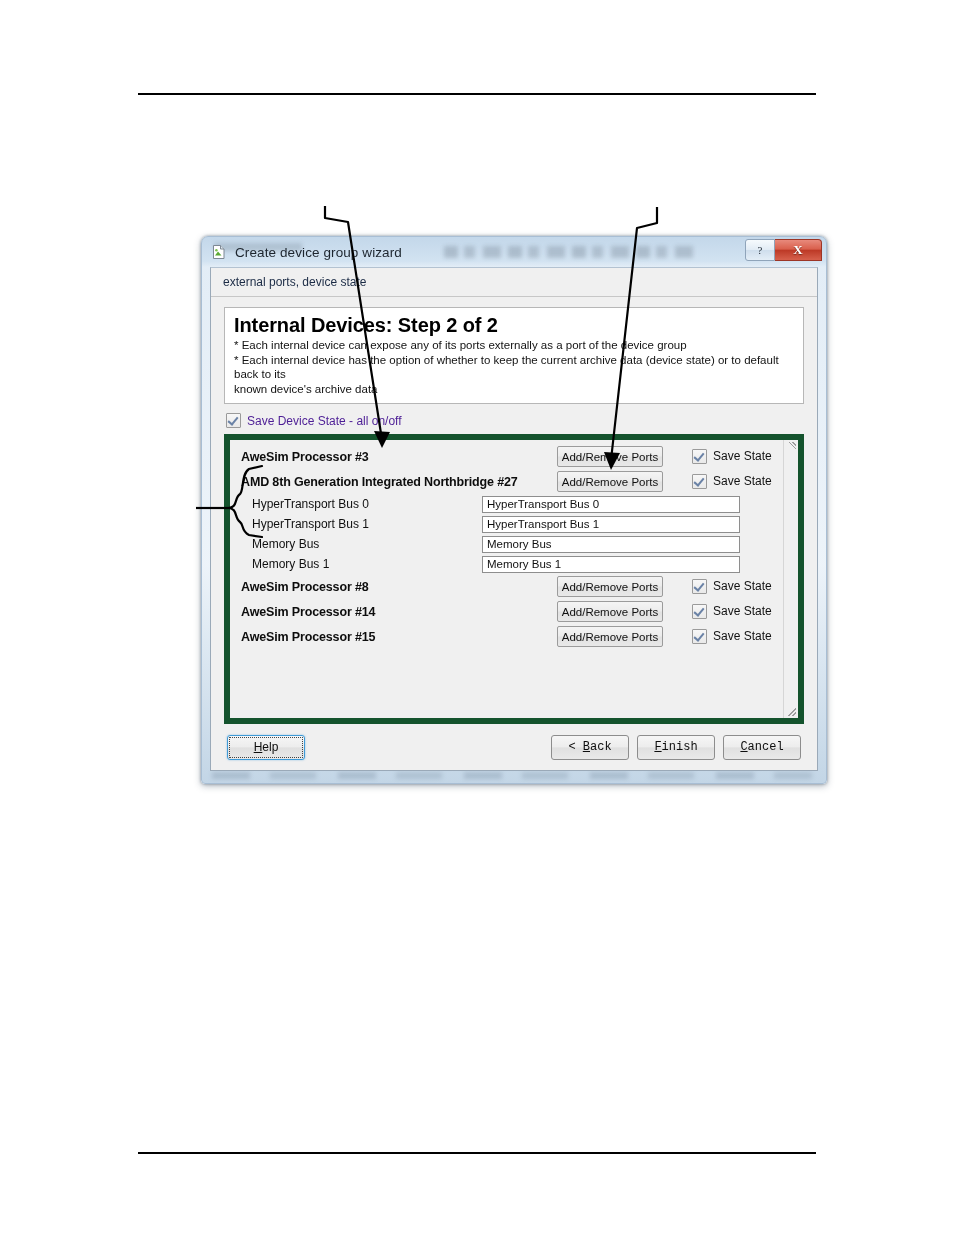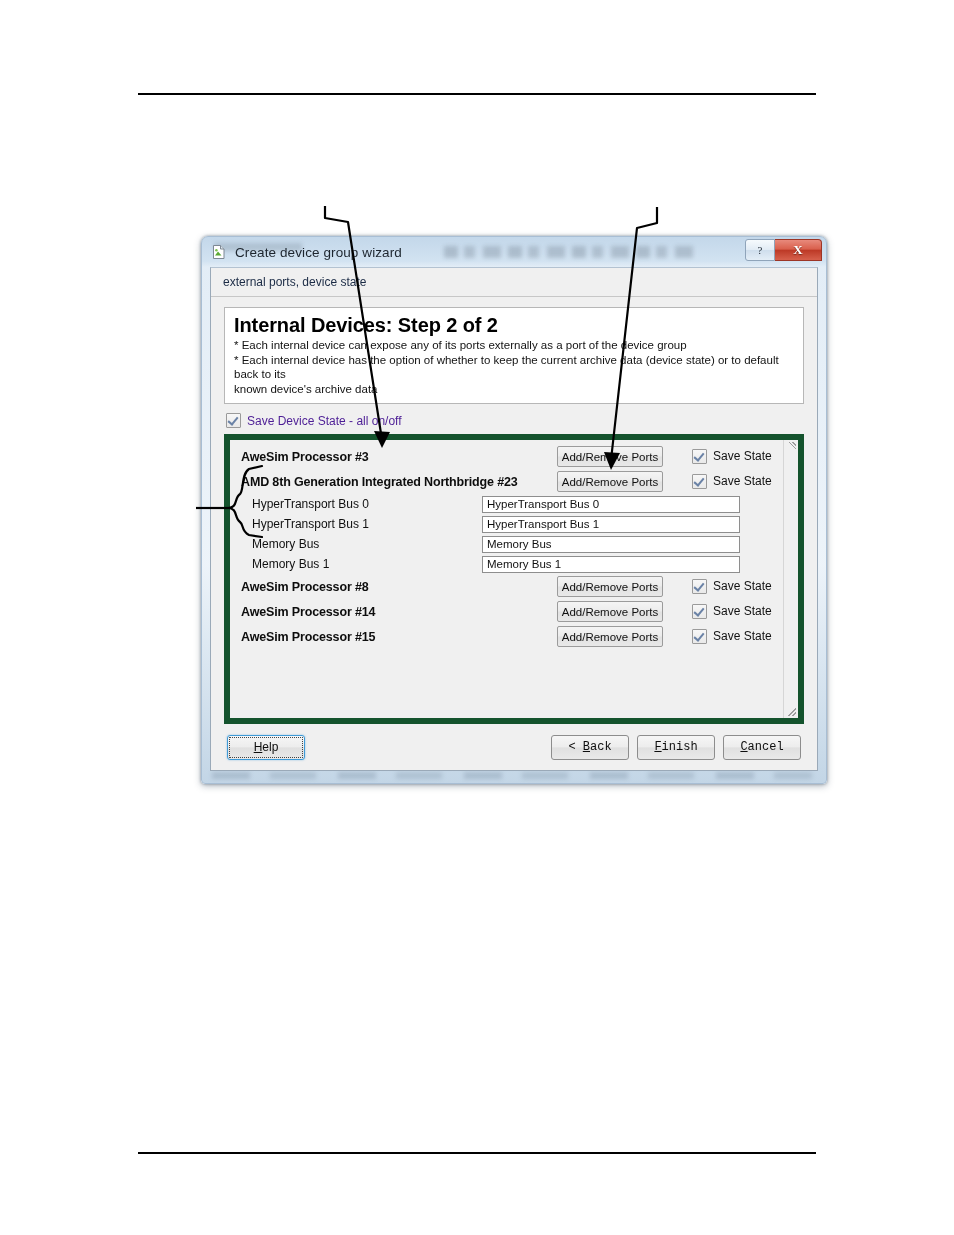--- a/index.html
+++ b/index.html
@@ -417,21 +417,21 @@
             <div class="dev-row">
               <span class="dev-name">AweSim Processor #3</span>
               <span class="btn-ports">Add/Remove Ports</span>
               <span class="save-state">
                 <span class="chk checked"></span>
                 <span>Save State</span>
               </span>
             </div>
 
             <div class="dev-row">
-              <span class="dev-name">AMD 8th Generation Integrated Northbridge #23</span>
+              <span class="dev-name">AMD 8th Generation Integrated Northbridge #27</span>
               <span class="btn-ports">Add/Remove Ports</span>
               <span class="save-state">
                 <span class="chk checked"></span>
                 <span>Save State</span>
               </span>
             </div>
 
             <div class="port-row">
               <span class="port-label">HyperTransport Bus 0</span>
               <span class="port-input">HyperTransport Bus 0</span>

